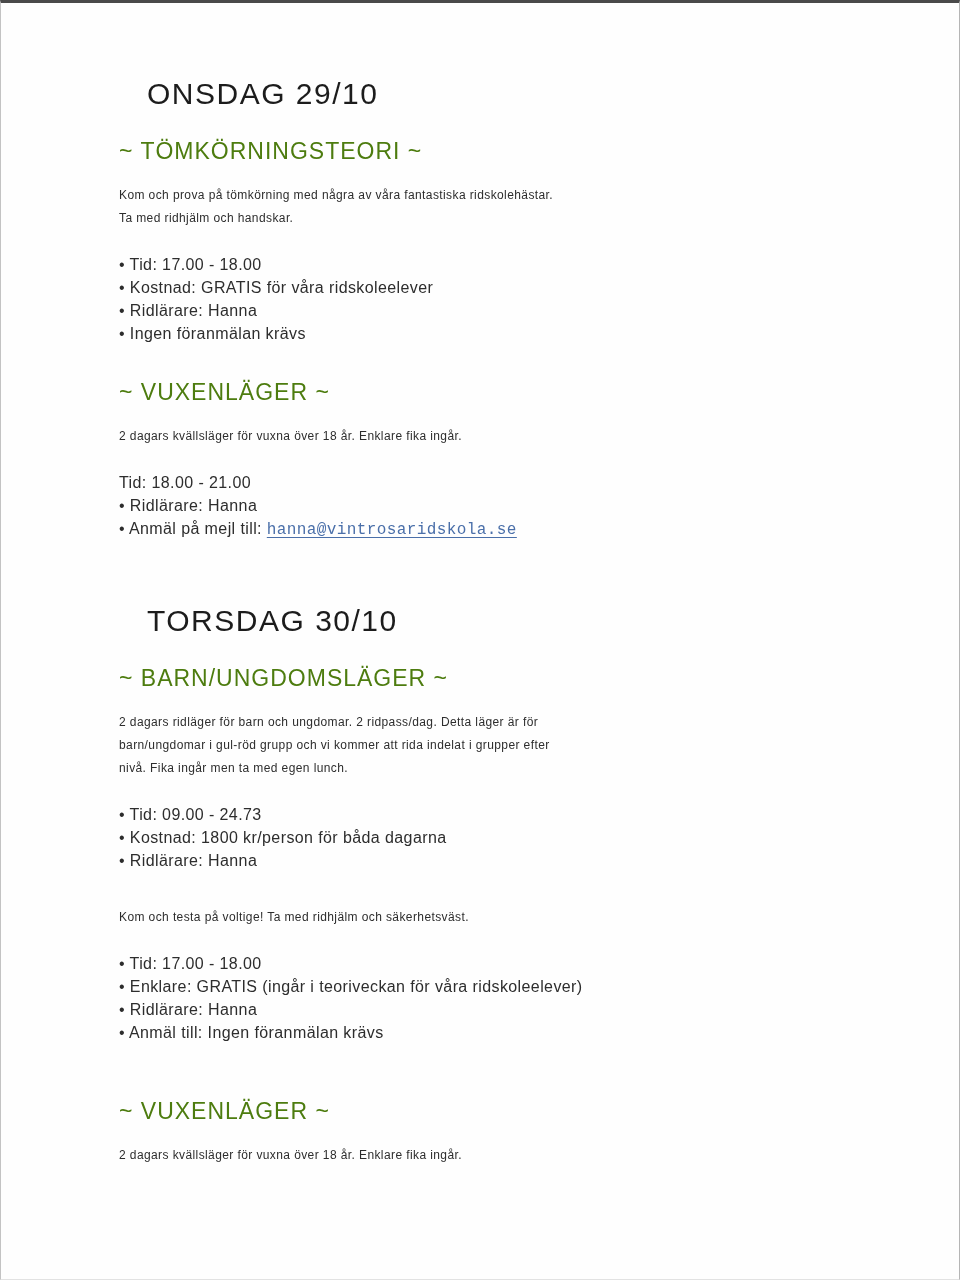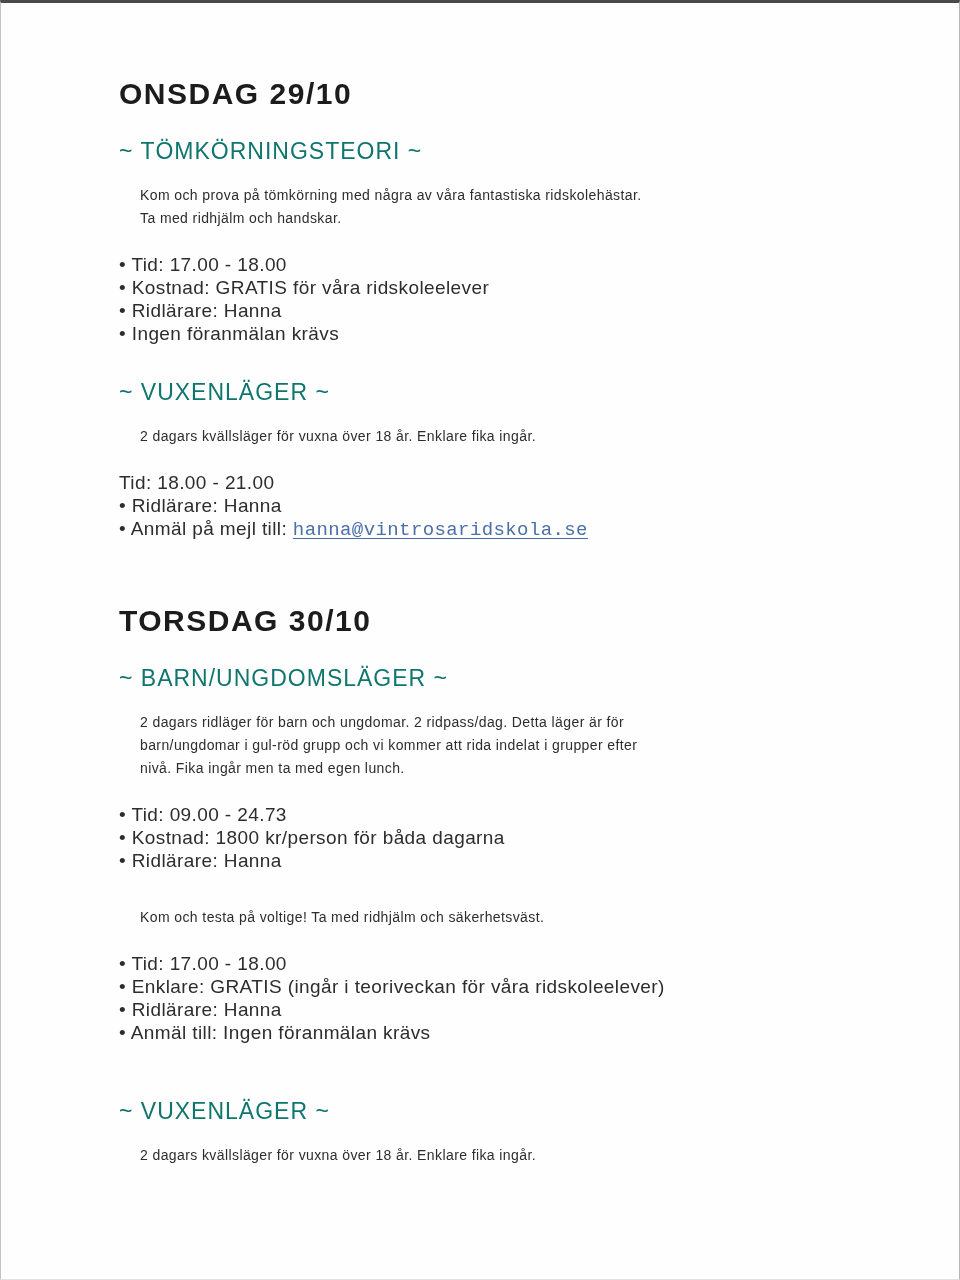--- a/index.html
+++ b/index.html
@@ -24,46 +24,46 @@
   .content {
     padding: 54px 108px 60px 118px;
   }
   .day { }
   .day-torsdag { margin-top: 62px; }
   .day-title {
     font-size: 30px;
     line-height: 34px;
     letter-spacing: 1.5px;
     color: #1c1c1c;
-    font-weight: 700;
+    font-weight: 400;
+    margin-left: 28px;
   }
   .event { margin-top: 34px; }
   .event-first { margin-top: 27px; }
   .gap-lg { margin-top: 54px; }
   .event-title {
     font-size: 23px;
     line-height: 27px;
     letter-spacing: 1px;
-    color: #0f766e;
+    color: #4d7c0f;
     font-weight: 400;
   }
   .desc {
     margin-top: 7px;
-    font-size: 14px;
+    font-size: 12px;
     line-height: 23px;
     letter-spacing: 0.4px;
     white-space: pre-line;
     color: #2d2d2d;
-    margin-left: 21px;
   }
   .details {
     margin-top: 23px;
   }
   .line {
-    font-size: 19px;
+    font-size: 16px;
     line-height: 23px;
     letter-spacing: 0.4px;
     color: #2d2d2d;
   }
   a.link {
     color: #4a6fa9;
     text-decoration: underline;
     text-underline-offset: 3px;
     cursor: pointer;
     font-family: Liberation Mono, monospace;

